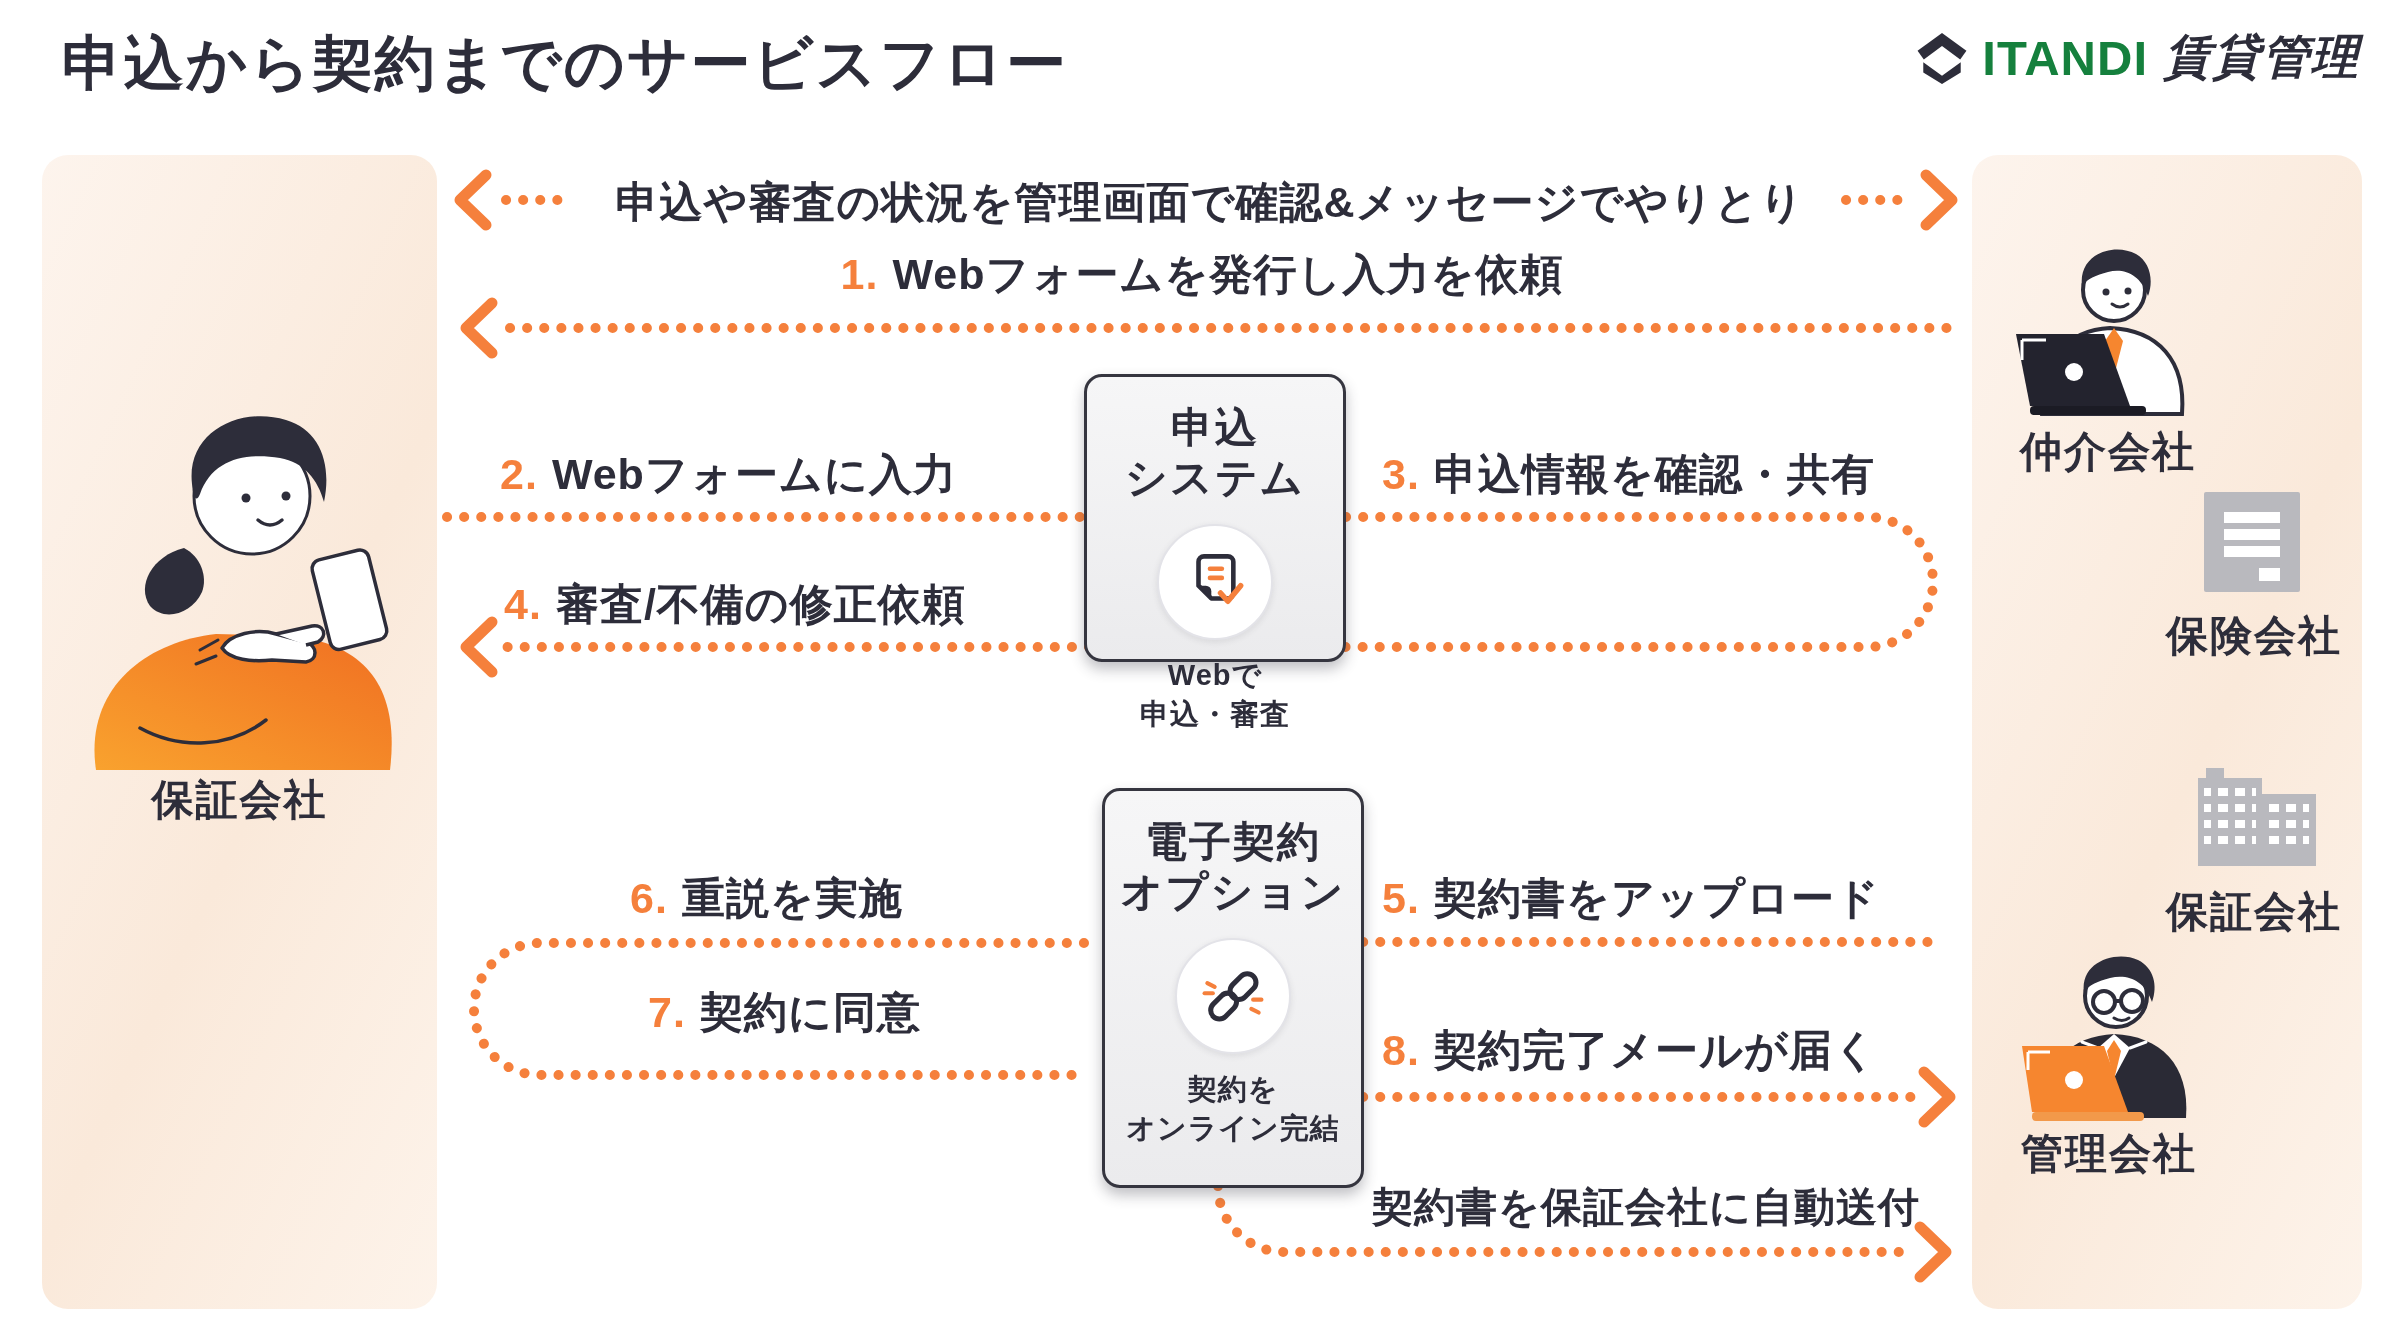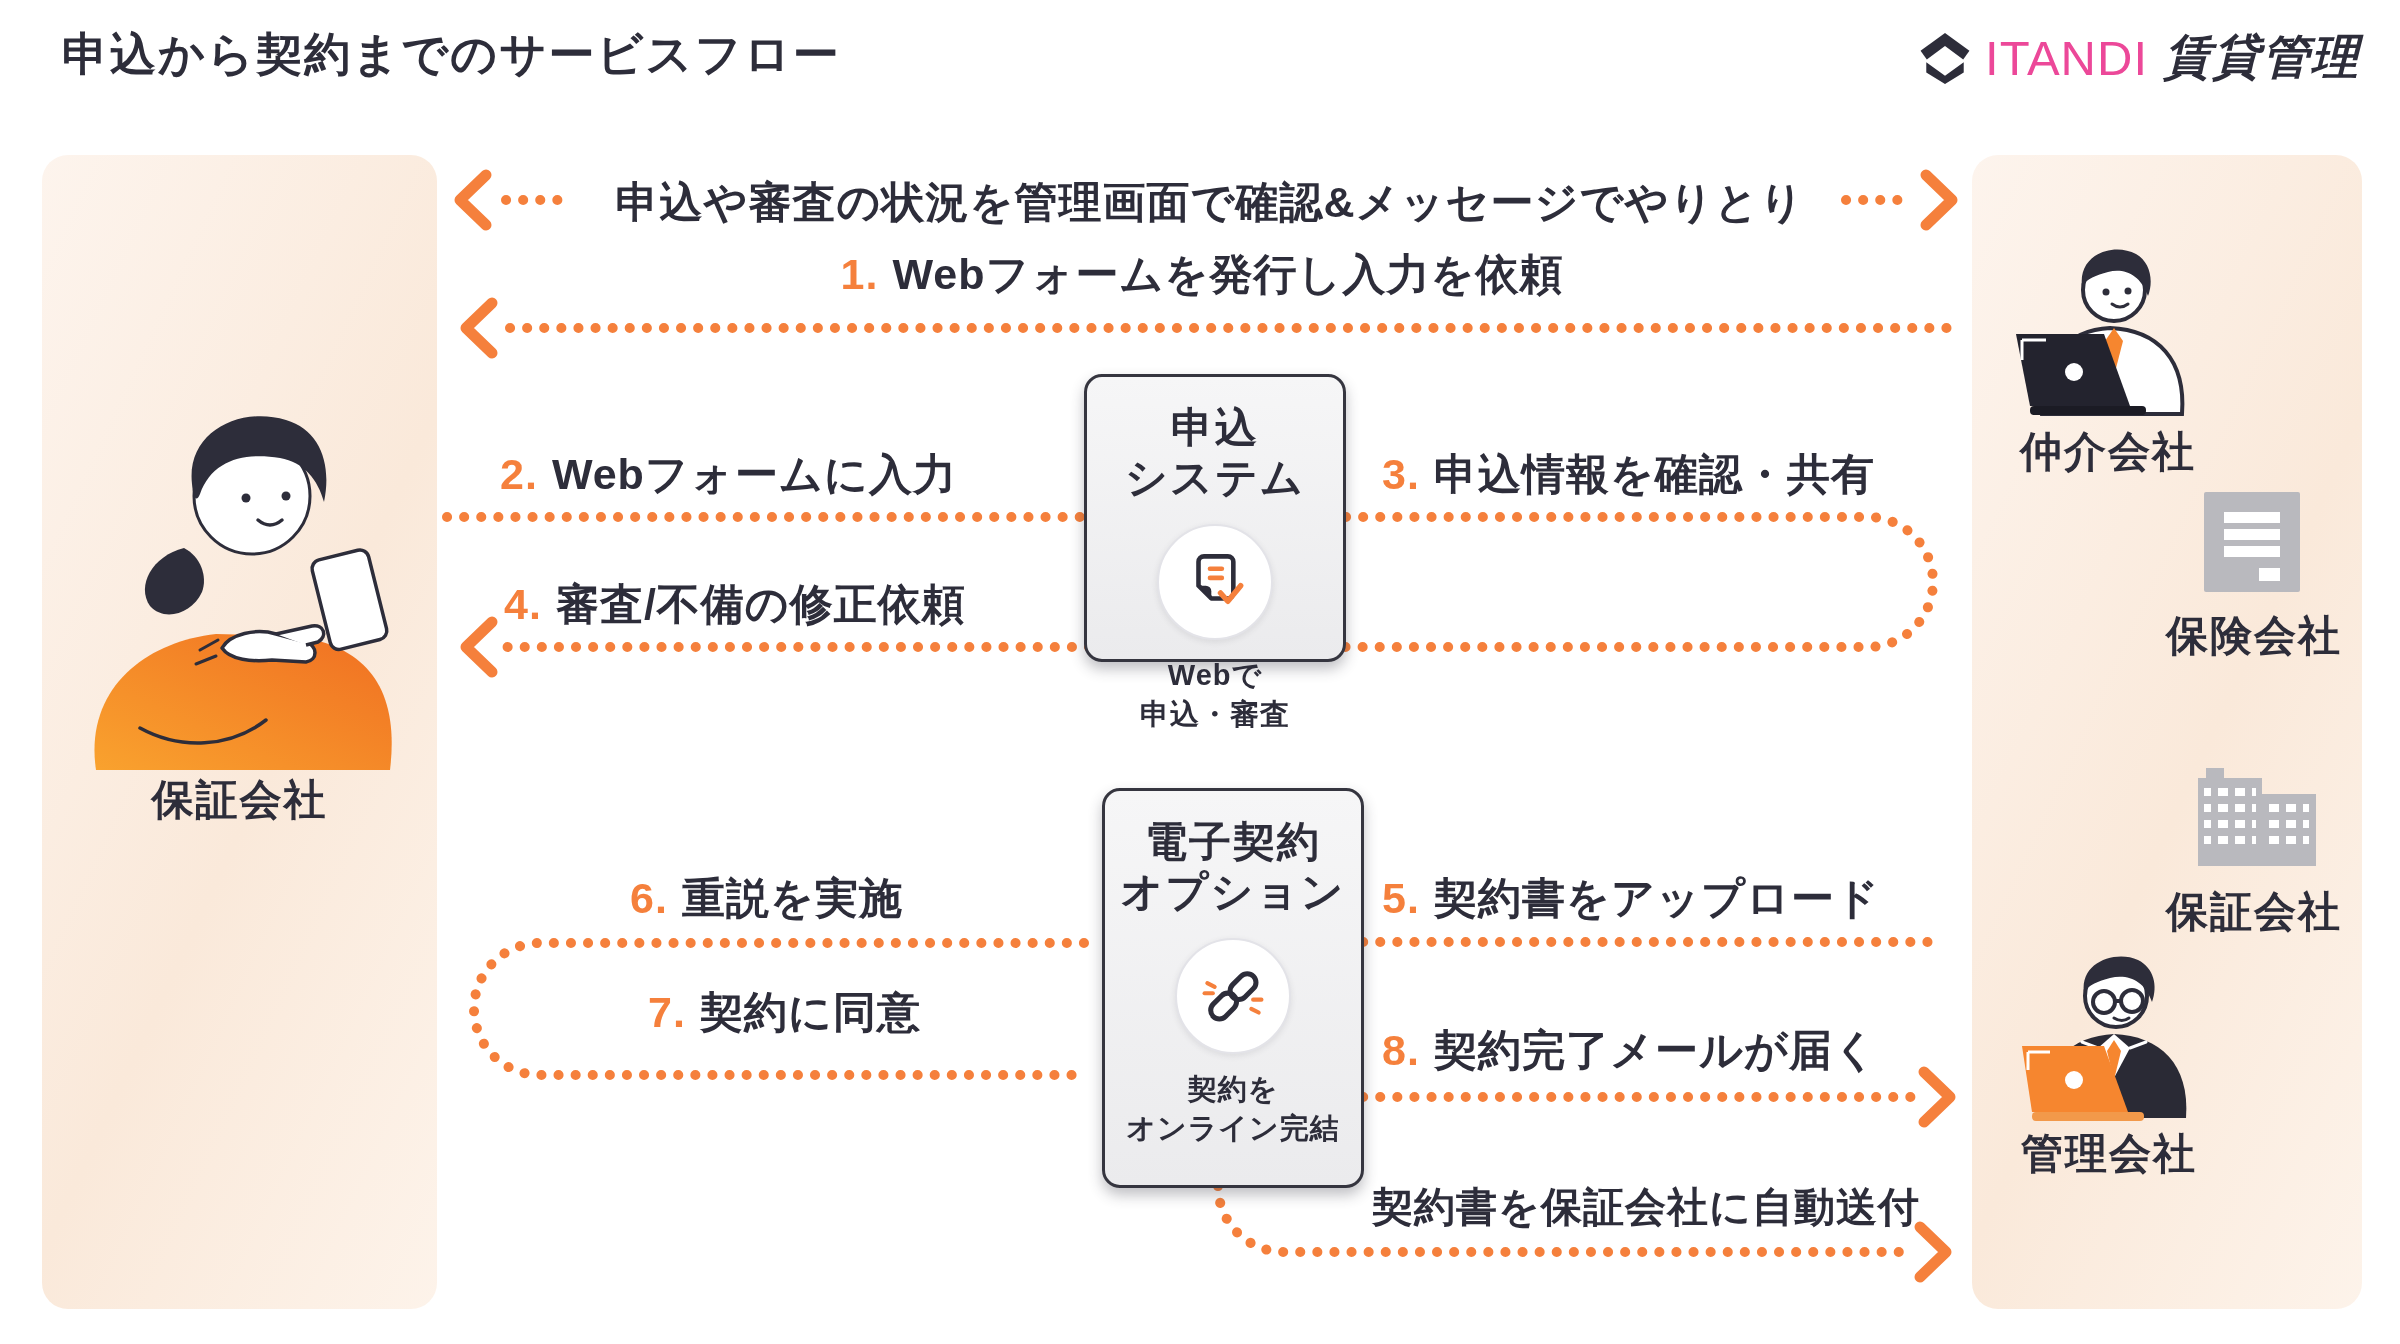--- a/index.html
+++ b/index.html
@@ -1,23 +1,23 @@
 <!DOCTYPE html>
 <html lang="ja"><head>
 <meta charset="utf-8">
 <style>
   html,body{margin:0;padding:0;background:#ffffff;}
   body{font-family:"Liberation Sans","DejaVu Sans",sans-serif;color:#2D2D3A;}
   .stage{position:relative;width:2400px;height:1344px;background:#ffffff;overflow:hidden;}
 
   
-  .title{position:absolute;left:62px;top:24px;font-size:46px;font-weight:700;letter-spacing:2px;color:#2D2D3A;z-index:6;}
+  .title{position:absolute;left:62px;top:24px;font-size:60px;font-weight:700;letter-spacing:2px;color:#2D2D3A;z-index:6;}
   .logo{position:absolute;right:40px;top:26px;display:flex;align-items:center;gap:14px;z-index:6;}
   .logo .mark{width:52px;height:52px;}
-  .logo .brand{font-size:49px;font-weight:400;letter-spacing:1px;color:#ec4899;}
+  .logo .brand{font-size:49px;font-weight:700;letter-spacing:1px;color:#15803d;}
   .logo .product{font-size:47px;font-weight:800;letter-spacing:2px;color:#2D2D3A;margin-left:2px;font-style:italic;}
 
   
   .panel{position:absolute;top:155px;height:1154px;border-radius:26px;z-index:1;
          background:linear-gradient(115deg,#FDF4ED 0%,#FAE9DA 55%,#FDF3EA 100%);}
   .panel.left{left:42px;width:395px;}
   .panel.right{left:1972px;width:390px;}
 
   .actor-label{position:absolute;z-index:5;font-weight:700;color:#2D2D3A;text-align:center;font-size:42px;letter-spacing:2px;}
   .illo{position:absolute;z-index:4;}

